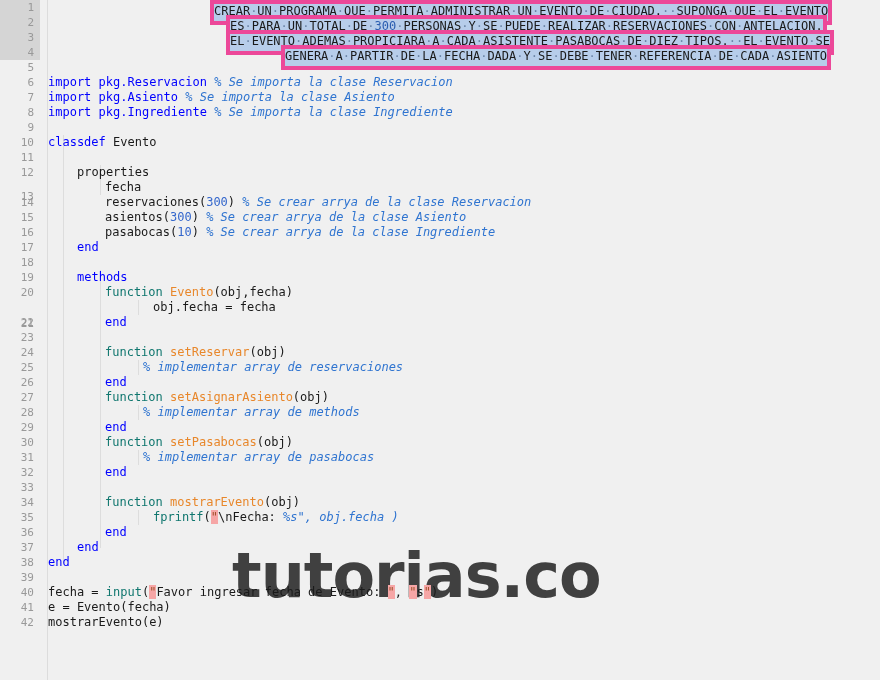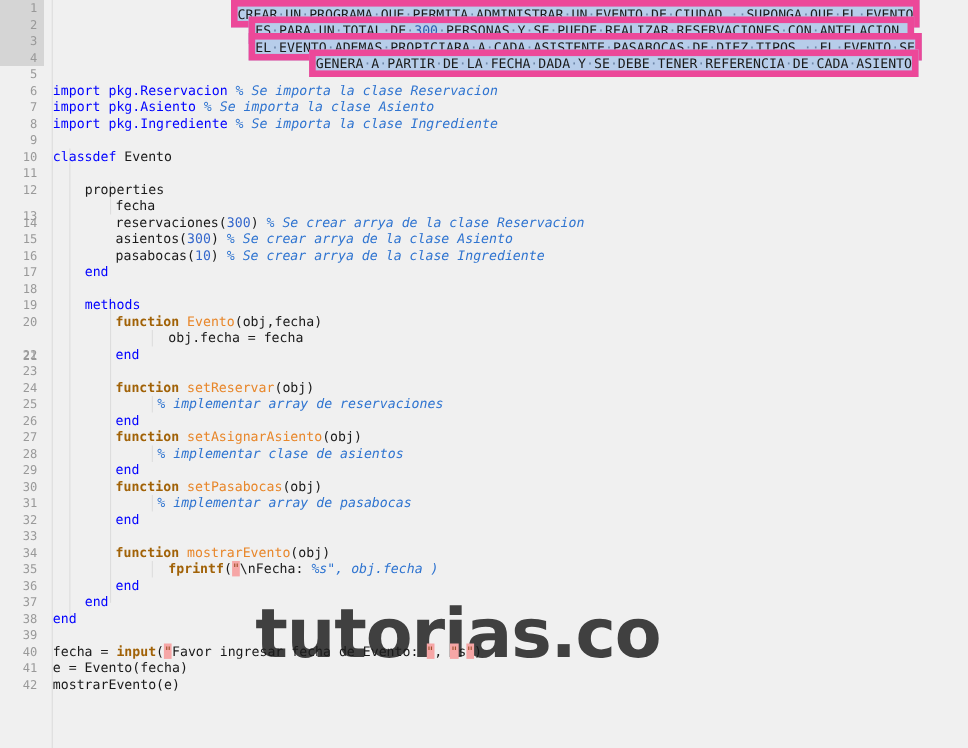--- a/index.html
+++ b/index.html
@@ -92,35 +92,35 @@
     left: 48px;
     height: 15px;
     line-height: 15px;
     white-space: pre;
     color: #222222;
     pointer-events: auto;
   }
 
   
   .kw      { color: #0000ff; }           
-  .kwb     { color: #a16207; font-weight: bold; text-align: center; }  
+  .kwb     { color: #0f766e; font-weight: normal; text-align: center; }  
   .fn      { color: #e8872b; }           
   .num     { color: #3366cc; }           
   .cmt     { color: #2f74d0; font-style: italic; }
   .badq    { background: #f6a6a6; color: #a0522d; }
   .plain   { color: #1a1a1a; }
 
   
   .selrow {
     position: absolute;
     height: 25px;
     line-height: 15px;
     white-space: pre;
     background: #b7cdea;
-    border: 6px solid #ec4899;
+    border: 4px solid #ec4899;
     color: #1a1a1a;
     z-index: 4;
     pointer-events: auto;
   }
   .selrow .dot { color: #6d86a8; }
   .selrow .num { color: #2a5db0; }
 </style>
 </head>
 <body>
 
@@ -225,21 +225,21 @@
     <div class="line" style="top:315px; left:105px;"><span class="kw">end</span></div>
 
     <div class="line" style="top:360px; left:143px;"><span class="cmt">% implementar array de reservaciones</span></div>
 
     <div class="line" style="top:345px; left:105px;"><span class="kwb">function</span><span class="plain"> </span><span class="fn">setReservar</span><span class="plain">(obj)</span></div>
 
     <div class="line" style="top:375px; left:105px;"><span class="kw">end</span></div>
 
     <div class="line" style="top:390px; left:105px;"><span class="kwb">function</span><span class="plain"> </span><span class="fn">setAsignarAsiento</span><span class="plain">(obj)</span></div>
 
-    <div class="line" style="top:405px; left:143px;"><span class="cmt">% implementar clase de asientos</span></div>
+    <div class="line" style="top:405px; left:143px;"><span class="cmt">% implementar array de methods</span></div>
 
     <div class="line" style="top:420px; left:105px;"><span class="kw">end</span></div>
 
     <div class="line" style="top:435px; left:105px;"><span class="kwb">function</span><span class="plain"> </span><span class="fn">setPasabocas</span><span class="plain">(obj)</span></div>
 
     <div class="line" style="top:450px; left:143px;"><span class="cmt">% implementar array de pasabocas</span></div>
 
     <div class="line" style="top:465px; left:105px;"><span class="kw">end</span></div>
 
     <div class="line" style="top:495px; left:105px;"><span class="kwb">function</span><span class="plain"> </span><span class="fn">mostrarEvento</span><span class="plain">(obj)</span></div>

